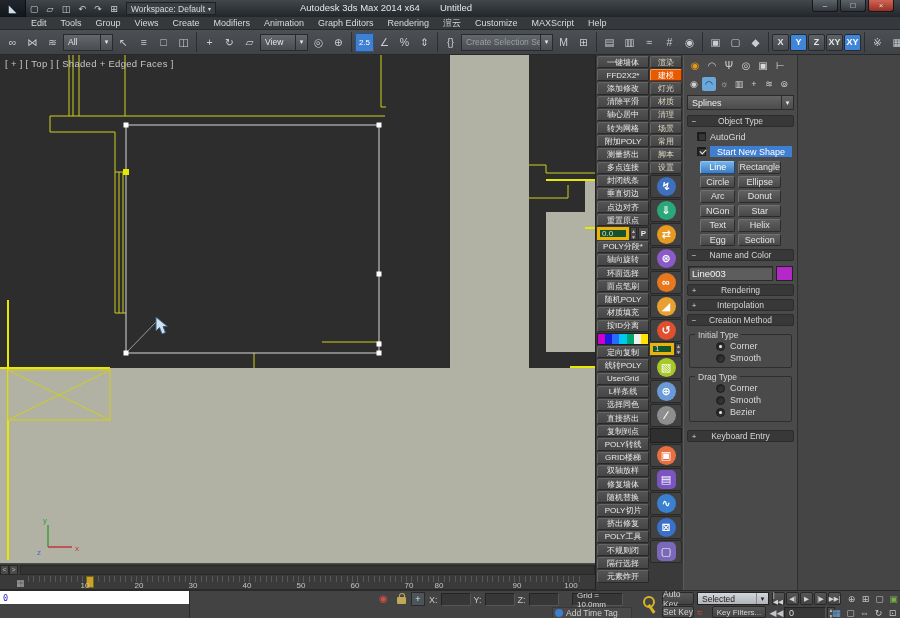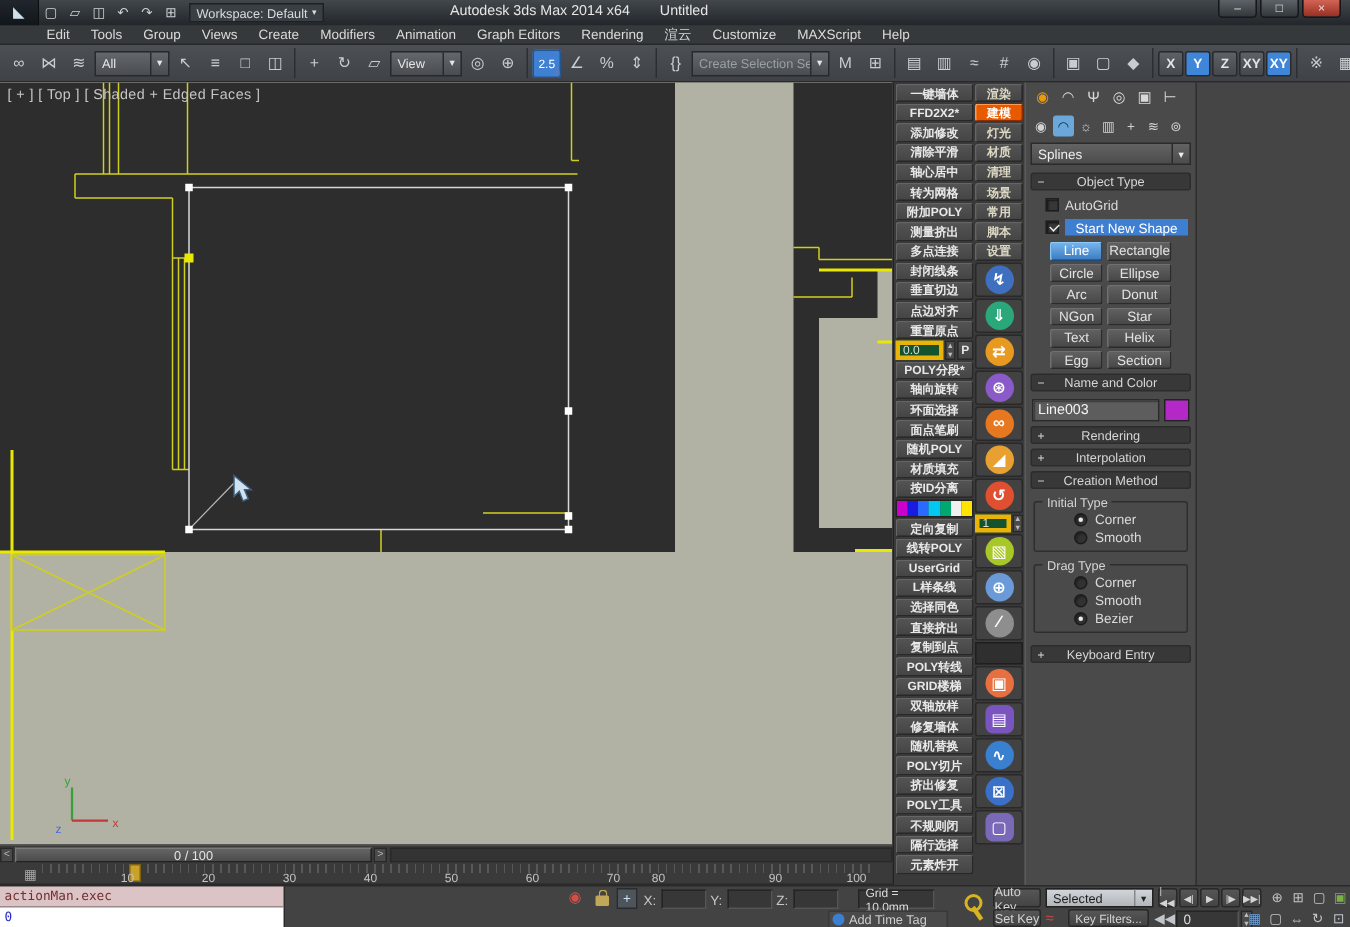--- a/index.html
+++ b/index.html
@@ -31,21 +31,21 @@
 .axis-btn.active{background:#3f86d8;color:#fff}
 .snap-btn{position:relative}
 .snap-btn .mag{position:absolute;right:0;bottom:0;font-size:6px;color:#e05a3a}
 
 #viewport{left:0;top:55px;width:595px;height:508px;background:#b2b2a4}
 #vp-label{left:5px;top:58px;font-size:9.5px;color:#c6c6c6;letter-spacing:.3px}
 
 #script-panel{left:595px;top:55px;width:88px;height:535px;background:#3a3a3a;border-left:1px solid #222;display:flex;padding:1px;align-items:flex-start}
 #sp-left{width:52px}
 #sp-right{width:32px;margin-left:1px}
-.sp-btn{height:12.2px;margin-bottom:1px;background:linear-gradient(#535353,#454545);border:1px solid;border-color:#656565 #282828 #282828 #656565;border-radius:2px;color:#e9e9e9;font-size:8px;font-weight:bold;display:flex;align-items:center;justify-content:center;white-space:nowrap;overflow:hidden}
+.sp-btn{height:12.2px;margin-bottom:1px;background:linear-gradient(#535353,#454545);border:1px solid;border-color:#656565 #282828 #282828 #656565;border-radius:2px;color:#e9e9e9;font-size:8px;font-weight:normal;display:flex;align-items:center;justify-content:center;white-space:nowrap;overflow:hidden}
 .sp-btn.tab{color:#ded9c4}
 .sp-btn.tab.active{background:#e85a00;color:#fff;border-color:#ff9a50 #8e2e00 #8e2e00 #ff9a50}
 .sp-spin{height:12.2px;margin-bottom:1px;display:flex;gap:1px}
 .sp-spin .val{flex:1;background:#14532d;border:3px solid #eab308;color:#ddd;font-size:8px;display:flex;align-items:center;padding-left:2px}
 .sp-spin .ud{width:7px;display:flex;flex-direction:column;align-items:center;justify-content:center;font-size:5px;color:#bbb;background:#4a4a4a;border:1px solid #282828}
 .sp-spin .pbtn{width:11px;background:linear-gradient(#535353,#454545);border:1px solid #282828;color:#e8e8e8;font-size:8px;font-weight:bold;display:flex;align-items:center;justify-content:center}
 .sp-strip{height:12.2px;margin-bottom:1px;display:flex;border:1px solid #222}
 .sp-strip div{flex:1}
 .sp-icon{height:23px;margin-bottom:1px;background:#424242;border:1px solid #292929;border-radius:2px;display:flex;align-items:center;justify-content:center}
 .sp-icon .ball{width:19px;height:19px;border-radius:50%;display:flex;align-items:center;justify-content:center;color:#fff;font-size:11px;font-weight:bold}
@@ -496,21 +496,20 @@
   </div>
   <div class="rollout" style="margin-top:8px">
     <div class="pm">+</div>
     <div class="rt">Keyboard Entry</div>
   </div>
 </div>
 <div id="cp-rest" class="abs"></div>
 
 <div id="trackrow" class="abs">
   <div class="ts-btn">&lt;</div>
-  <div id="time-slider">0 / 100</div>
   <div class="ts-btn">&gt;</div>
   <div id="track-groove"></div>
 </div>
 <div id="ruler" class="abs">
   <div id="ruler-btn">▦</div>
   <div id="ruler-ticks"></div>
   <div id="frame-marker"></div>
 <div class="tick-label" style="left: 85px;">10</div>
     <div class="tick-label" style="left: 139px;">20</div>
     <div class="tick-label" style="left: 193px;">30</div>
@@ -518,21 +517,20 @@
     <div class="tick-label" style="left: 301px;">50</div>
     <div class="tick-label" style="left: 355px;">60</div>
     <div class="tick-label" style="left: 409px;">70</div>
     <div class="tick-label" style="left: 439px;">80</div>
     <div class="tick-label" style="left: 517px;">90</div>
     <div class="tick-label" style="left: 571px;">100</div>
   </div>
 
 <div id="statusbar" class="abs">
   <div id="listener">
-    <div id="macro-line">actionMan.exec</div>
     <div id="listener-line">0</div>
   </div>
   <div id="pin-icon">◉</div>
   <div id="lock-icon"></div>
   <div id="absmode">+</div>
   <div id="xyz">
     <span class="st-label">X:</span>
     <div class="st-field"></div>
     <span class="st-label">Y:</span>
     <div class="st-field"></div>

